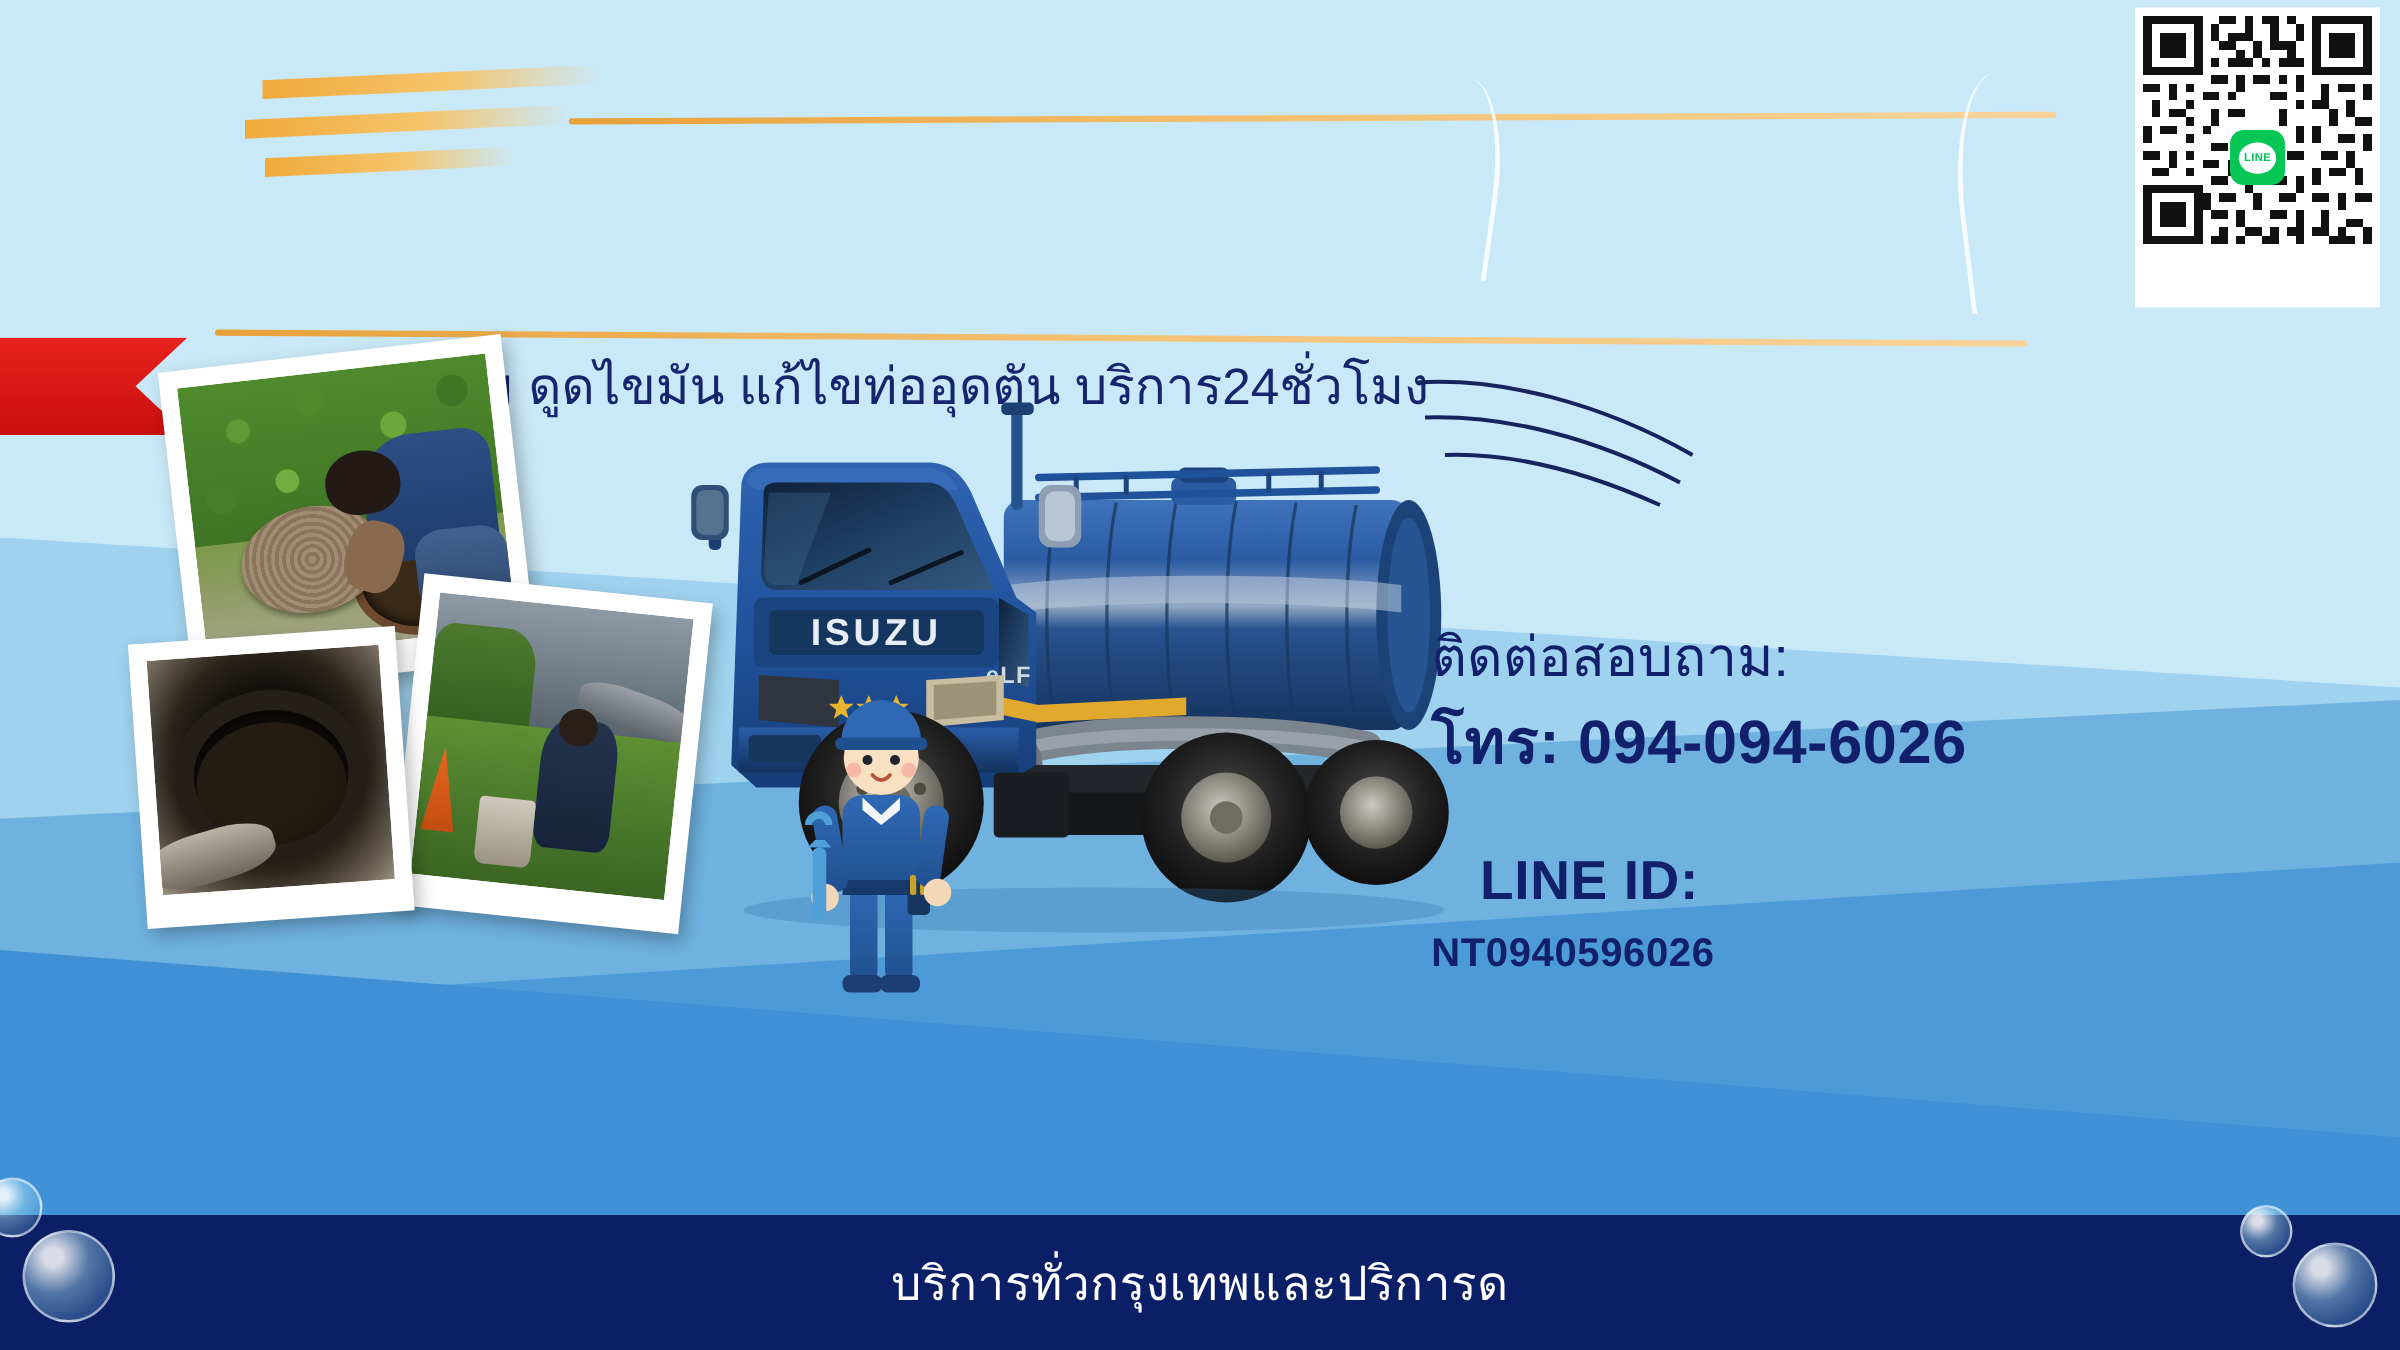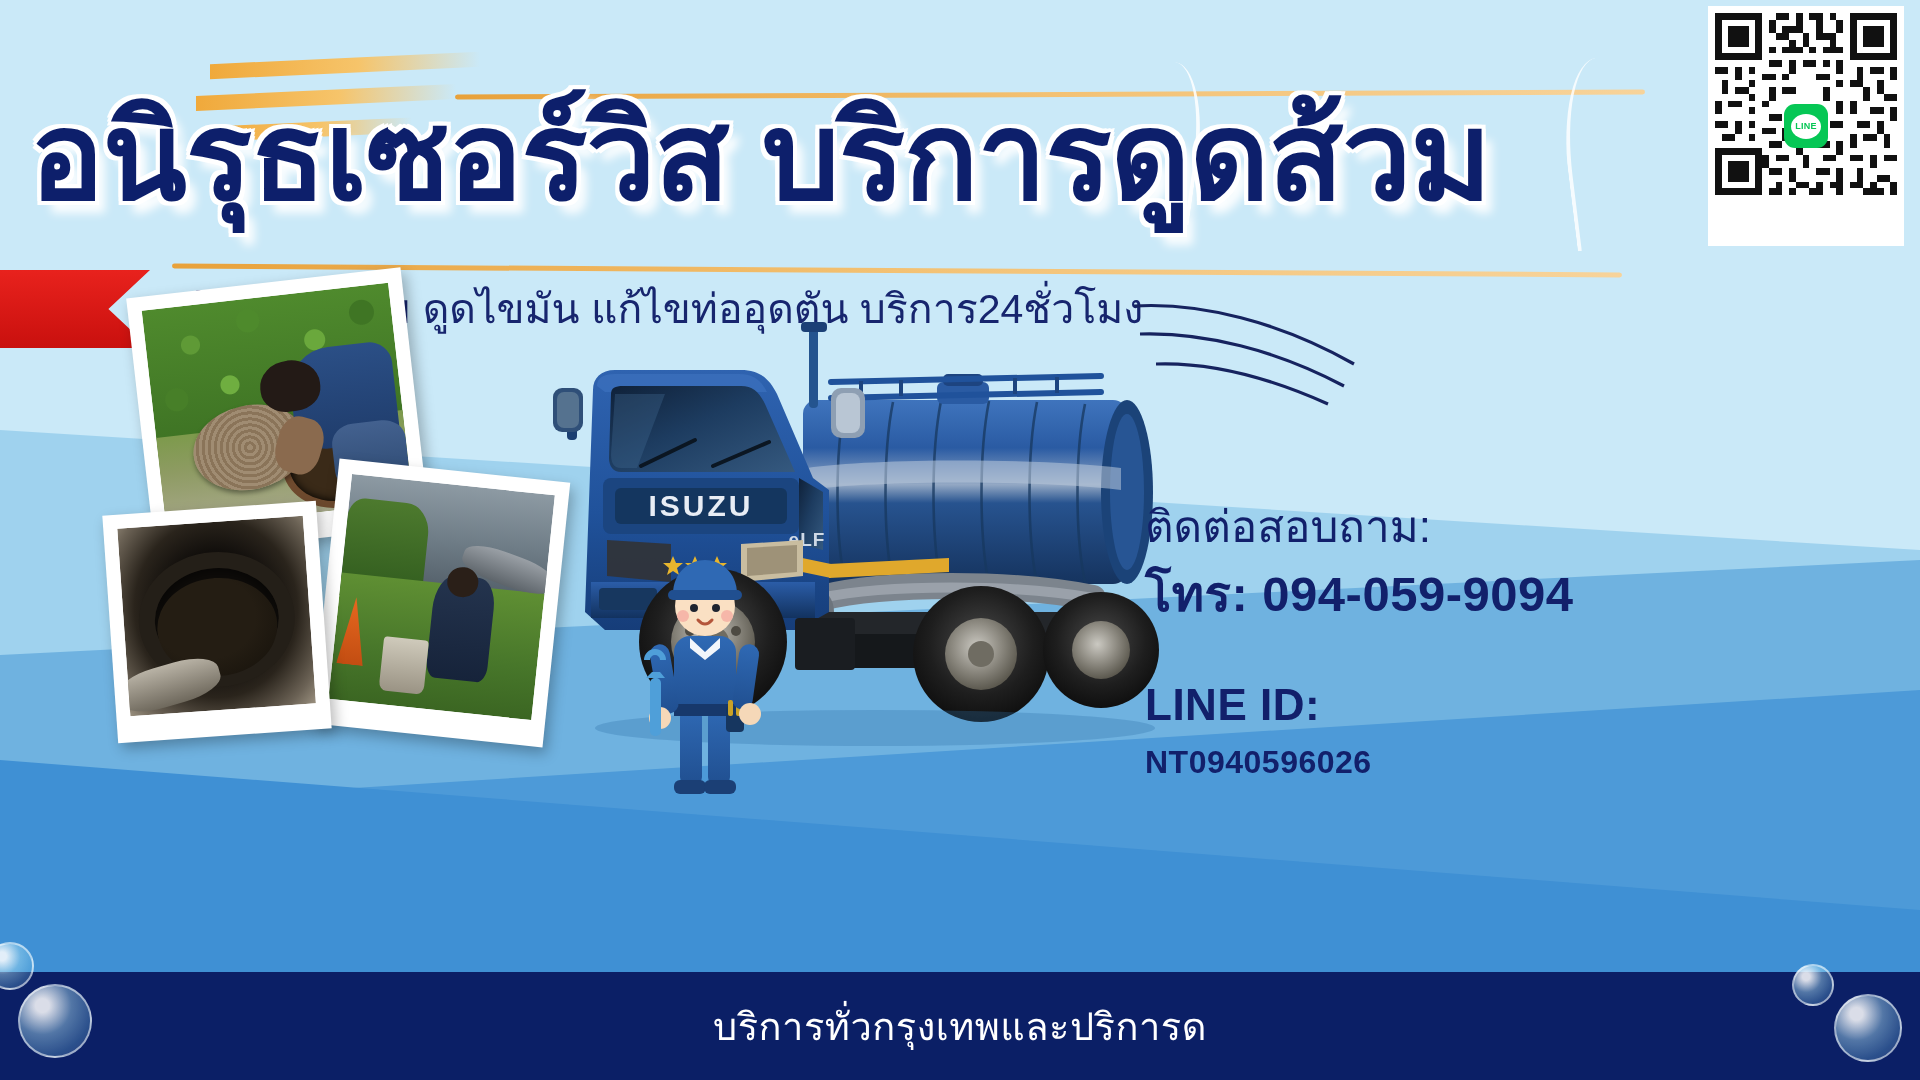--- a/index.html
+++ b/index.html
@@ -187,21 +187,21 @@
     width:30px; height:25px; background:#fff; border-radius:50%;
     display:flex; align-items:center; justify-content:center;
     font-size:9px; font-weight:bold; color:#06C755; letter-spacing:.3px;
   }
 
   
   .contact { position:absolute; left:1145px; top:495px; width:760px; z-index:9; }
   .contact .label { font-size:44px; font-weight:normal; color:#12206b; line-height:1.45; }
   .contact .phone { font-size:49px; font-weight:bold; color:#12206b; line-height:1.45; letter-spacing:.5px; }
   .lineid { position:absolute; left:1145px; top:672px; width:760px; z-index:9; }
-  .lineid .label { font-size:44px; font-weight:bold; color:#12206b; line-height:1.5; letter-spacing:.5px; }
+  .lineid .label { font-size:44px; font-weight:bold; color:#12206b; line-height:1.5; letter-spacing:.5px;margin-left:39px; }
   .lineid .value { font-size:32px; font-weight:bold; color:#12206b; line-height:1.5; letter-spacing:.5px; }
 
   
   .footer {
     position:absolute; left:0; bottom:0; width:100%; height:108px;
     background:#0b1f66; z-index:10;
     display:flex; align-items:center; justify-content:center;
   }
   .footer .txt { color:#fff; font-size:38px; letter-spacing:.5px; }
 
@@ -230,21 +230,20 @@
   <div class="streaks">
     <div class="streak s1"></div>
     <div class="streak s2"></div>
     <div class="streak s3"></div>
   </div>
   <div class="gold-rule top"></div>
   <div class="gold-rule bottom"></div>
   <div class="swoosh"></div>
   <div class="swoosh2"></div>
 
-  <div class="headline">อนิรุธเซอร์วิส บริการดูดส้วม</div>
   <div class="subhead">บริการดูดส้วม ดูดไขมัน แก้ไขท่ออุดตัน บริการ24ชั่วโมง</div>
 
   <div class="ribbon"></div>
 
   <div class="photo photo-1">
     <div class="inner">
       <div class="p1-hedge"></div>
       <div class="p1-ground"></div>
       <div class="p1-hole"></div>
       <div class="p1-lid"></div>
@@ -617,21 +616,21 @@
           <rect x="25" y="27" width="1" height="1"></rect>
       </g>
     </svg>
     <div class="qr-line-badge">
       <div class="bubble">LINE</div>
     </div>
   </div>
 
   <div class="contact">
     <div class="label">ติดต่อสอบถาม:</div>
-    <div class="phone">โทร: 094-059-9094</div>
+    <div class="phone">โทร: 094-094-6026</div>
   </div>
   <div class="lineid">
     <div class="label">LINE ID:</div>
     <div class="value">NT0940596026</div>
   </div>
 
   <div class="footer">
     <div class="txt">บริการทั่วกรุงเทพและปริการด</div>
   </div>
 

